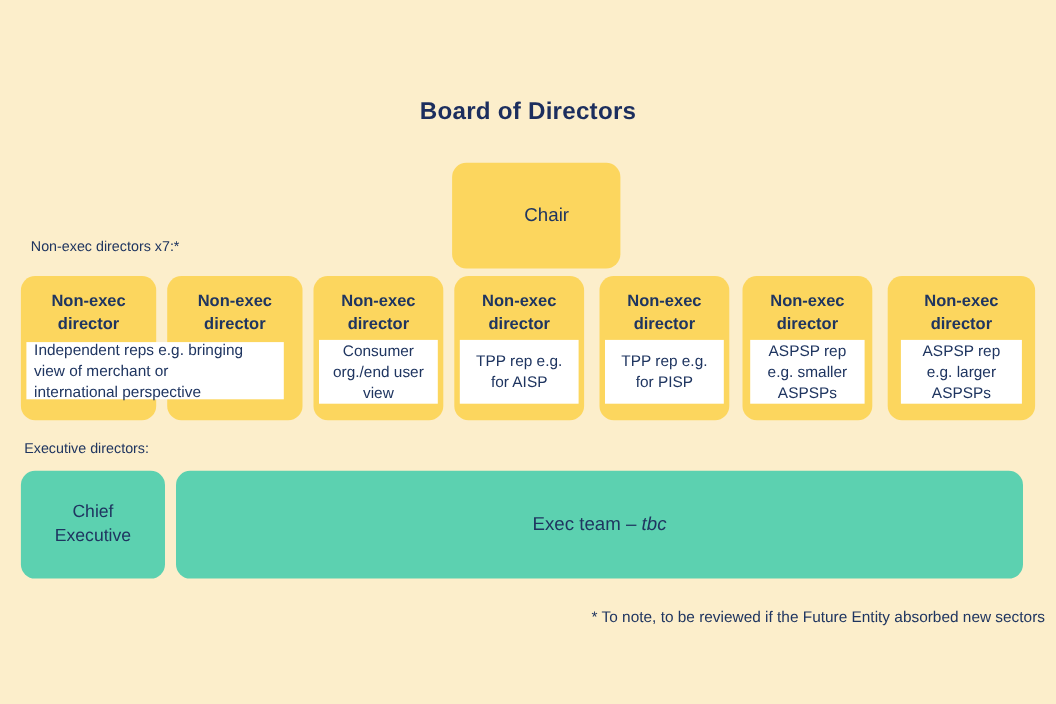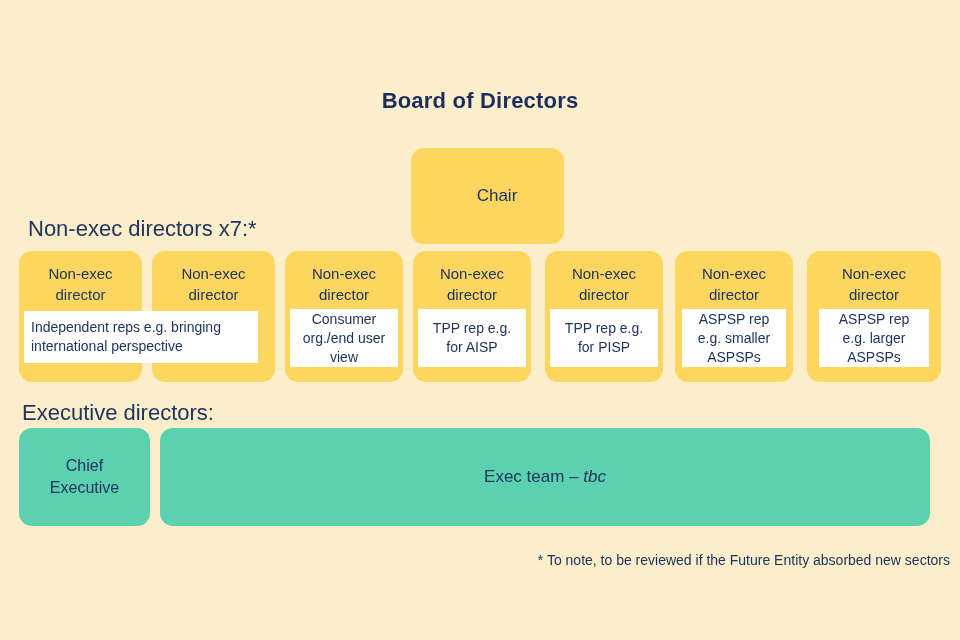--- a/index.html
+++ b/index.html
@@ -46,21 +46,21 @@
     align-items: center;
     justify-content: center;
     font-size: 17px;
     color: #1f3560;
     padding-left: 19px;
   }
 
   
   .section-label {
     position: absolute;
-    font-size: 22px;
+    font-size: 13px;
     color: #1f3560;
     white-space: nowrap;
   }
   .label-nonexec { left: 28px; top: 216px; }
   .label-exec    { left: 22px; top: 400px; }
 
   
   .nonexec-row {
     position: absolute;
     left: 19px;
@@ -77,20 +77,21 @@
   }
   .ne-title {
     position: absolute;
     top: 12px;
     left: 0;
     right: 0;
     text-align: center;
     font-size: 15px;
     line-height: 21px;
     color: #1f3560;
+    font-weight: bold;
   }
   .ne-note {
     position: absolute;
     background: #ffffff;
     color: #1f3560;
     font-size: 14px;
     line-height: 19px;
     display: flex;
     flex-direction: column;
     justify-content: center;
@@ -218,20 +219,21 @@
 
     <div class="ne-box ne-7">
       <div class="ne-title">
         <div>Non-exec</div>
         <div>director</div>
       </div>
     </div>
 
     <div class="ne-note left note-wide">
       <div>Independent  reps e.g. bringing</div>
+      <div>view  of merchant or</div>
       <div>international  perspective</div>
     </div>
 
     <div class="ne-note center note-3">
       <div>Consumer</div>
       <div>org./end user</div>
       <div>view</div>
     </div>
 
     <div class="ne-note center note-4">

